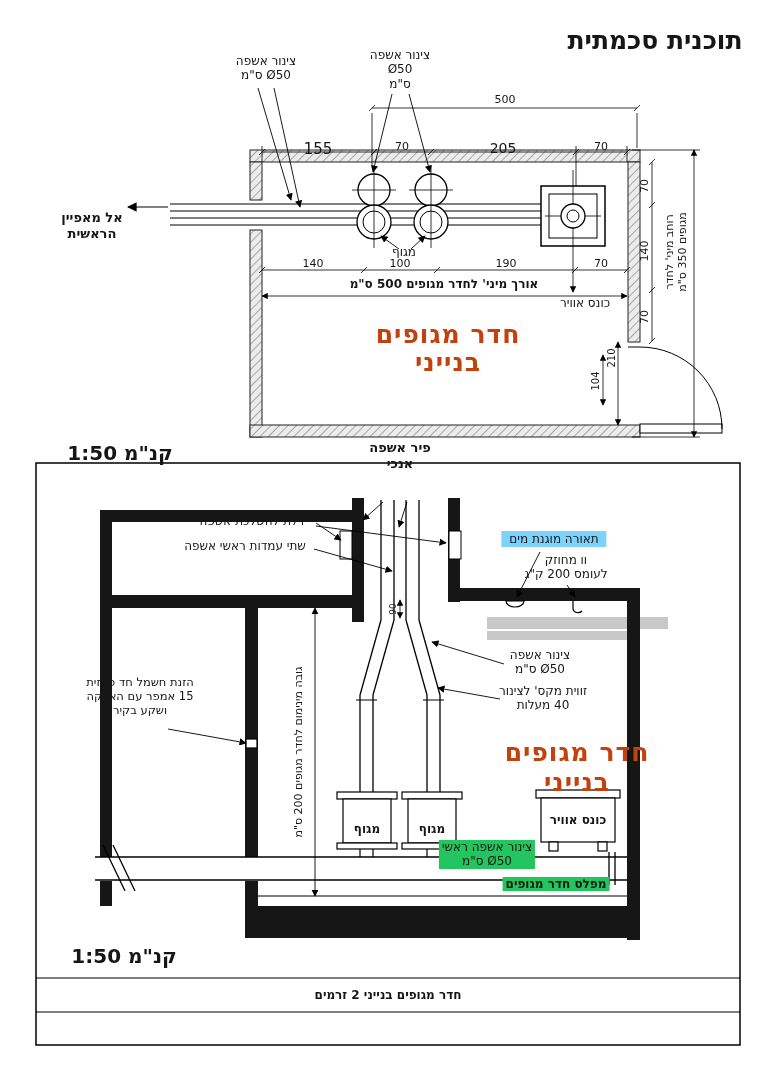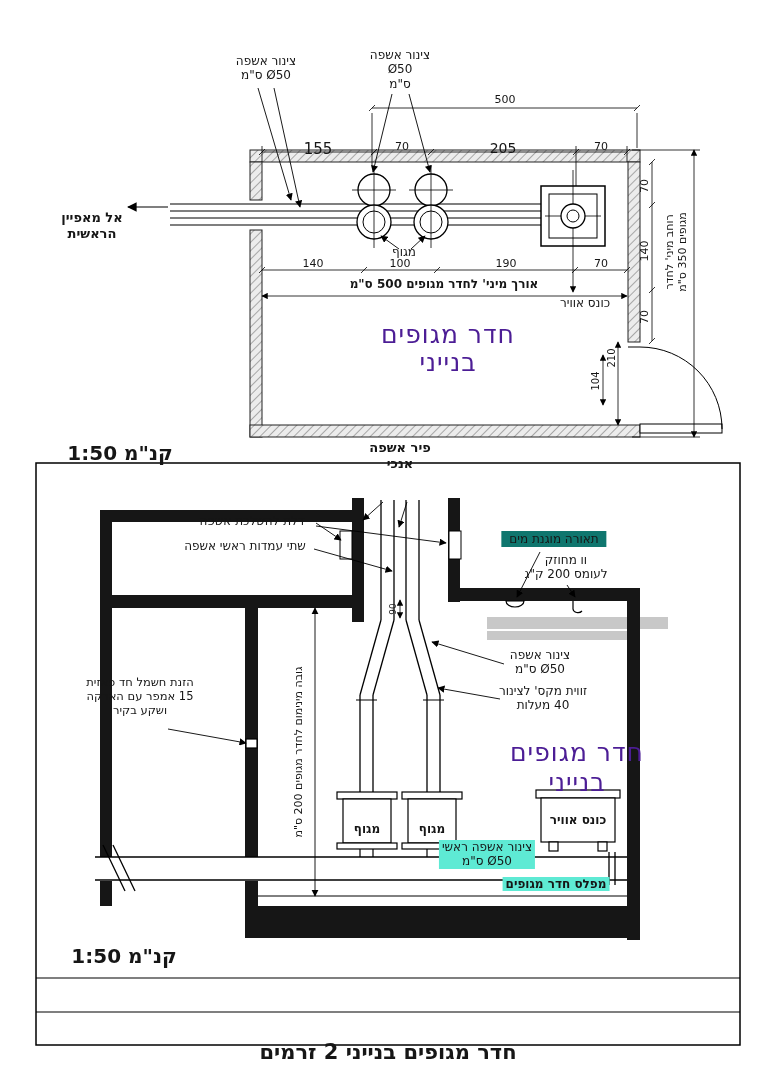--- a/index.html
+++ b/index.html
@@ -2,23 +2,23 @@
 <html><head>
 <meta charset="utf-8">
 <style>
   body{margin:0;background:#fff}
   .sheet{position:relative;width:768px;height:1087px;background:#fff;
          font-family:"DejaVu Sans",sans-serif;overflow:hidden}
   .sheet svg{position:absolute;left:0;top:0}
   .t{position:absolute;direction:rtl;white-space:nowrap;color:#161616;
      text-align:center;transform:translate(-50%,0);line-height:1.2}
   .rv{transform:translate(-50%,-50%) rotate(-90deg)}
-  .big{font-weight:400;color:#4c1d95;letter-spacing:1px}
-  .hl{background:#0f766e;padding:1px 8px}
-  .wbg{background:#5eead4;padding:0 3px}
+  .big{font-weight:700;color:#c2410c;letter-spacing:1px}
+  .hl{background:#7dd3fc;padding:1px 8px}
+  .wbg{background:#22c55e;padding:0 3px}
   .ln{display:block}
 </style>
 </head>
 <body>
 
 <div class="sheet">
 
 <svg width="768" height="1087" viewBox="0 0 768 1087">
   <defs>
     <pattern id="hatch" width="6" height="6" patternUnits="userSpaceOnUse" patternTransform="rotate(45)">
@@ -219,20 +219,21 @@
     <line x1="316" y1="526" x2="446" y2="543" marker-end="url(#arr)"></line>
     <line x1="314" y1="549" x2="392" y2="571" marker-end="url(#arr)"></line>
     <line x1="540" y1="552" x2="517" y2="597" marker-end="url(#arr)"></line>
     <line x1="567" y1="585" x2="575" y2="597" marker-end="url(#arr)"></line>
     <line x1="504" y1="664" x2="432" y2="642" marker-end="url(#arr)"></line>
     <line x1="500" y1="699" x2="438" y2="688" marker-end="url(#arr)"></line>
     <line x1="168" y1="729" x2="246" y2="743" marker-end="url(#arr)"></line>
   </g>
 </svg>
 
+<div class="t" style="left:655px;top:26px;font-size:25px;font-weight:600">תוכנית סכמתית</div>
 
 <div class="t" style="left:266px;top:54px;font-size:12px">
   <span class="ln">צינור אשפה</span>
   <span class="ln">Ø50 ס"מ</span>
 </div>
 
 <div class="t" style="left:400px;top:48px;font-size:12px">
   <span class="ln">צינור אשפה</span>
   <span class="ln">Ø50</span>
   <span class="ln">ס"מ</span>
@@ -321,15 +322,15 @@
 
 <div class="t wbg" style="left:487px;top:840px;font-size:12px">
   <span class="ln">צינור אשפה ראשי</span>
   <span class="ln">Ø50 ס"מ</span>
 </div>
 
 <div class="t wbg" style="left:556px;top:877px;font-size:12px;font-weight:600">מפלס חדר מגופים</div>
 
 <div class="t" style="left:124px;top:944px;font-size:20px;font-weight:700">קנ"מ 1:50</div>
 
-<div class="t" style="left:388px;top:1040px;font-size:21px;font-weight:600">חדר מגופים בנייני 2 זרמים</div>
+<div class="t" style="left:388px;top:988px;font-size:12px;font-weight:600">חדר מגופים בנייני 2 זרמים</div>
 
 </div>
 
 </body></html>

